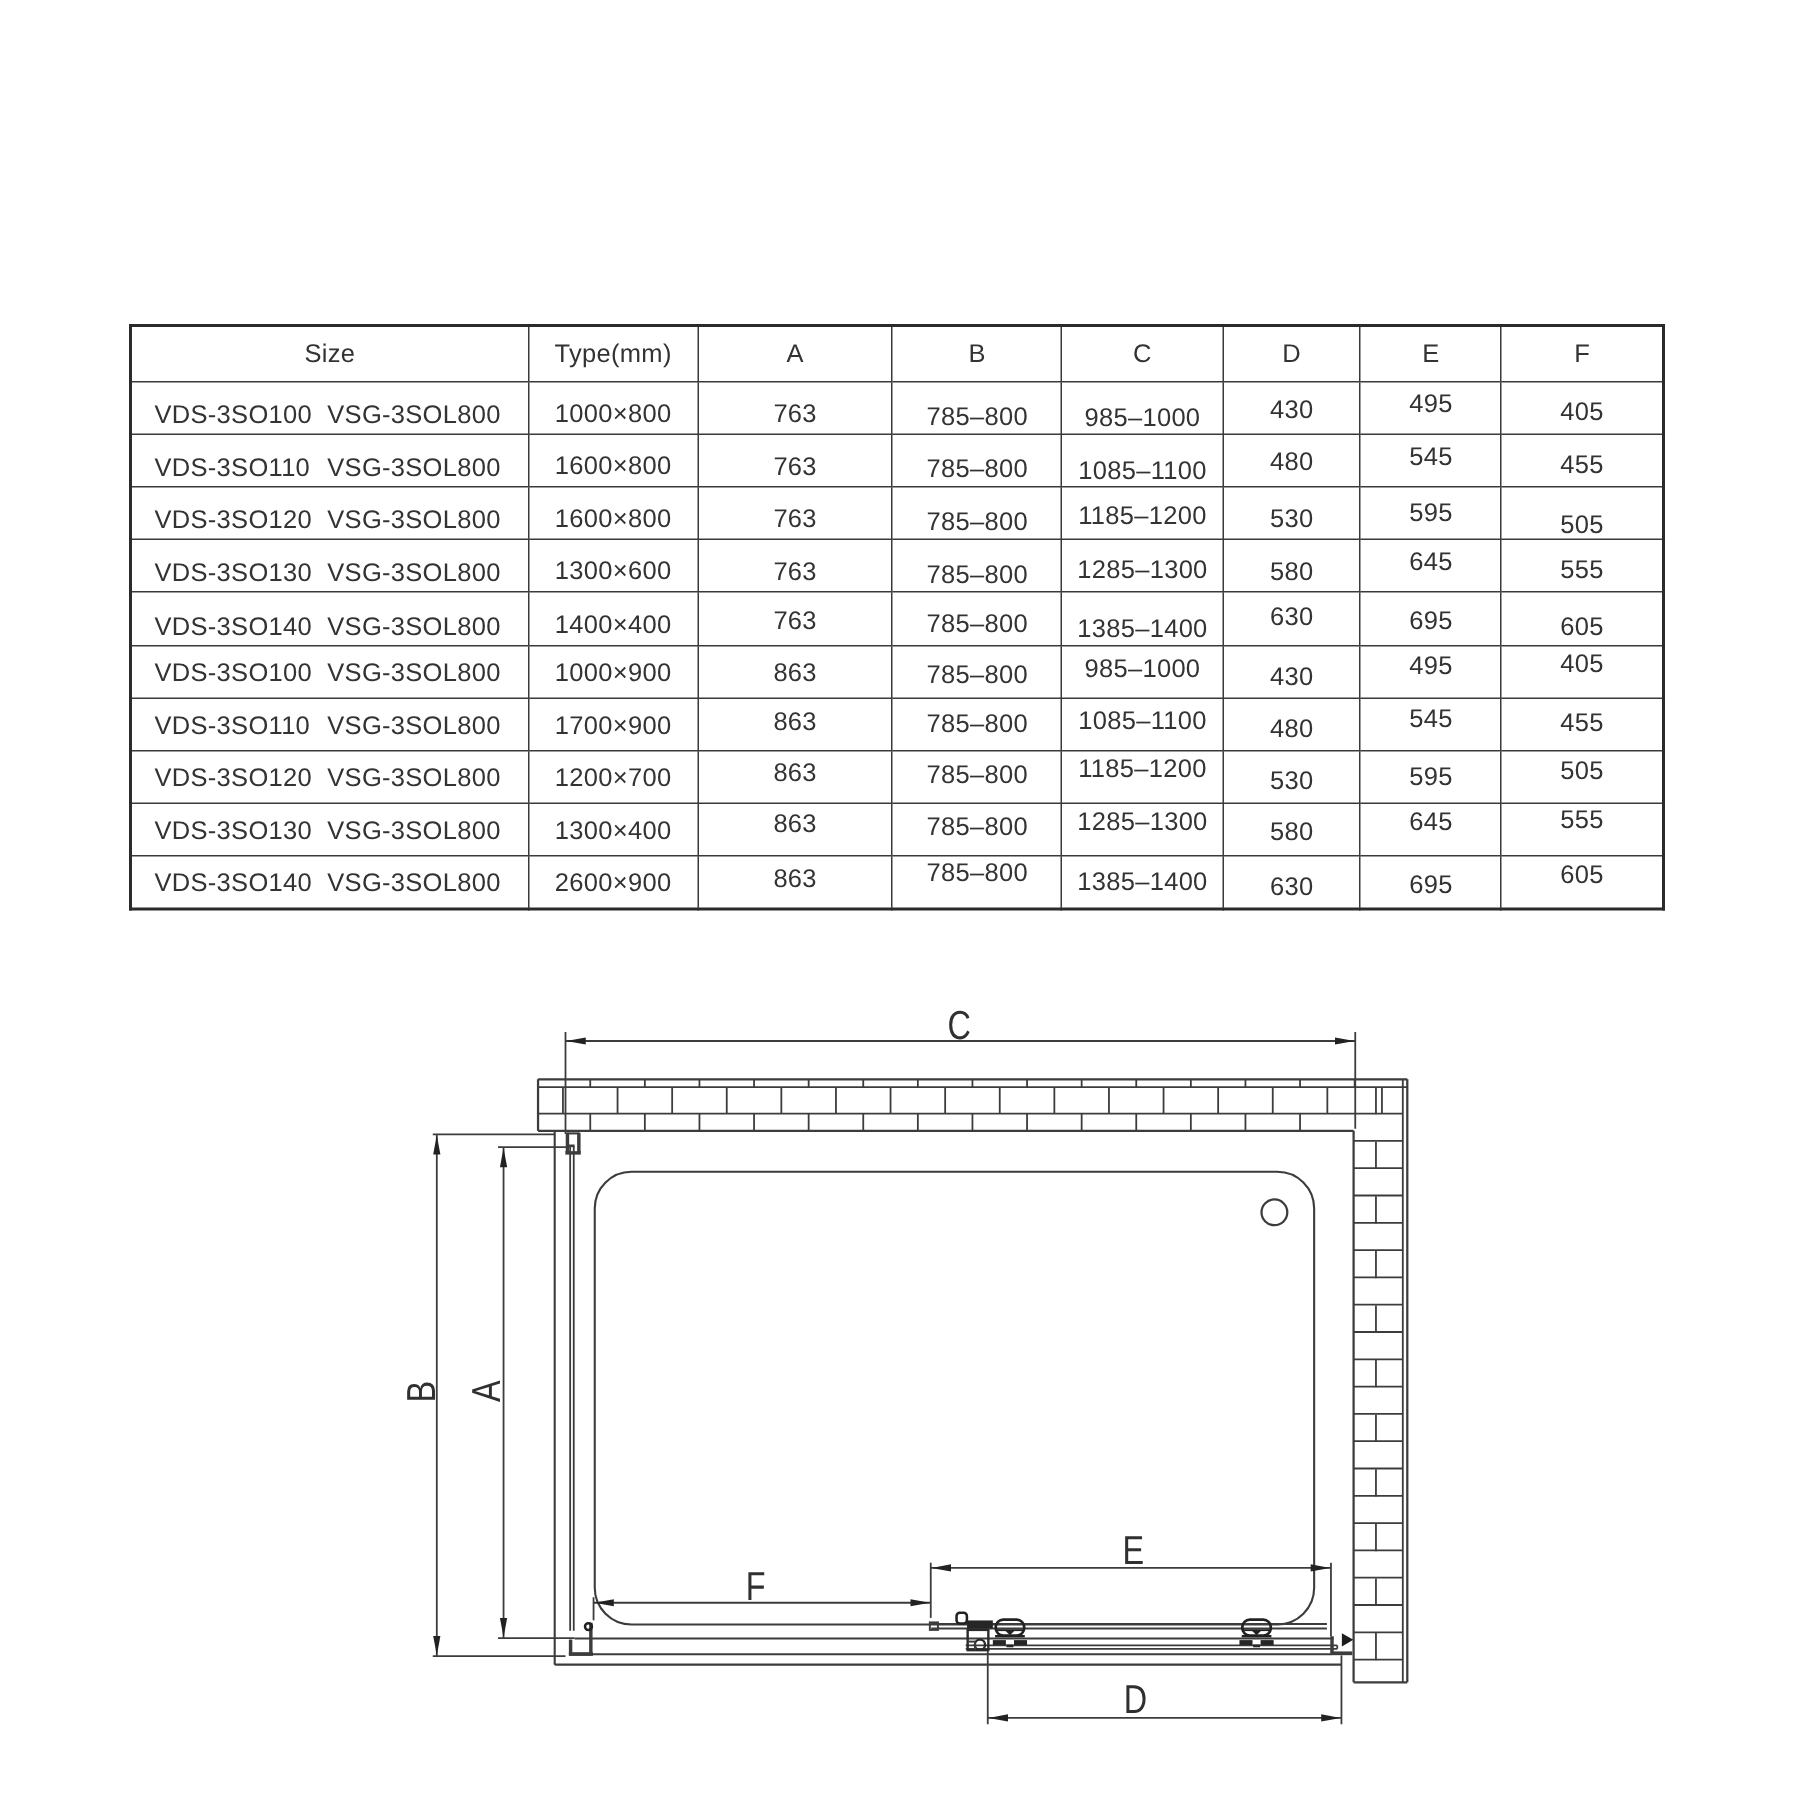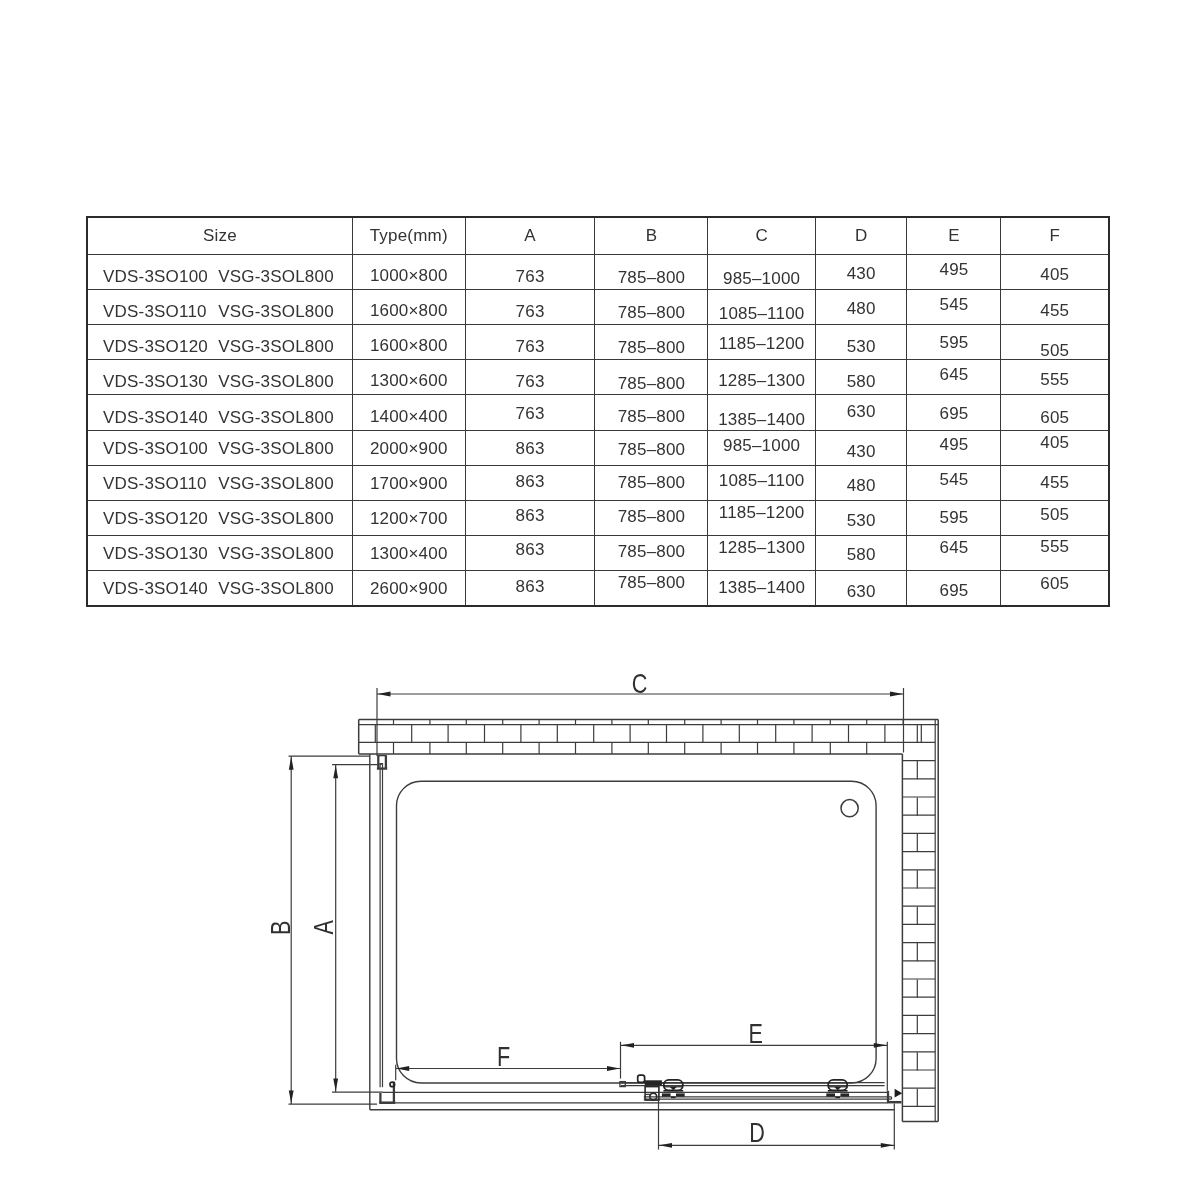--- a/index.html
+++ b/index.html
@@ -189,21 +189,21 @@
           </td>
         </tr>
     <tr>
           <td class="tc">
             <div class="tcf" style="transform:translateY(1px)">
               <span>VDS-3SO100</span>
               <span>VSG-3SOL800</span>
             </div>
           </td>
           <td>
-            <div style="transform:translateY(1px)">2000×900</div>
+            <div style="transform:translateY(1px)">1000×900</div>
           </td>
           <td>
             <div style="transform:translateY(1px)">863</div>
           </td>
           <td>
             <div style="transform:translateY(2px)">785–800</div>
           </td>
           <td>
             <div style="transform:translateY(-2px)">985–1000</div>
           </td>

